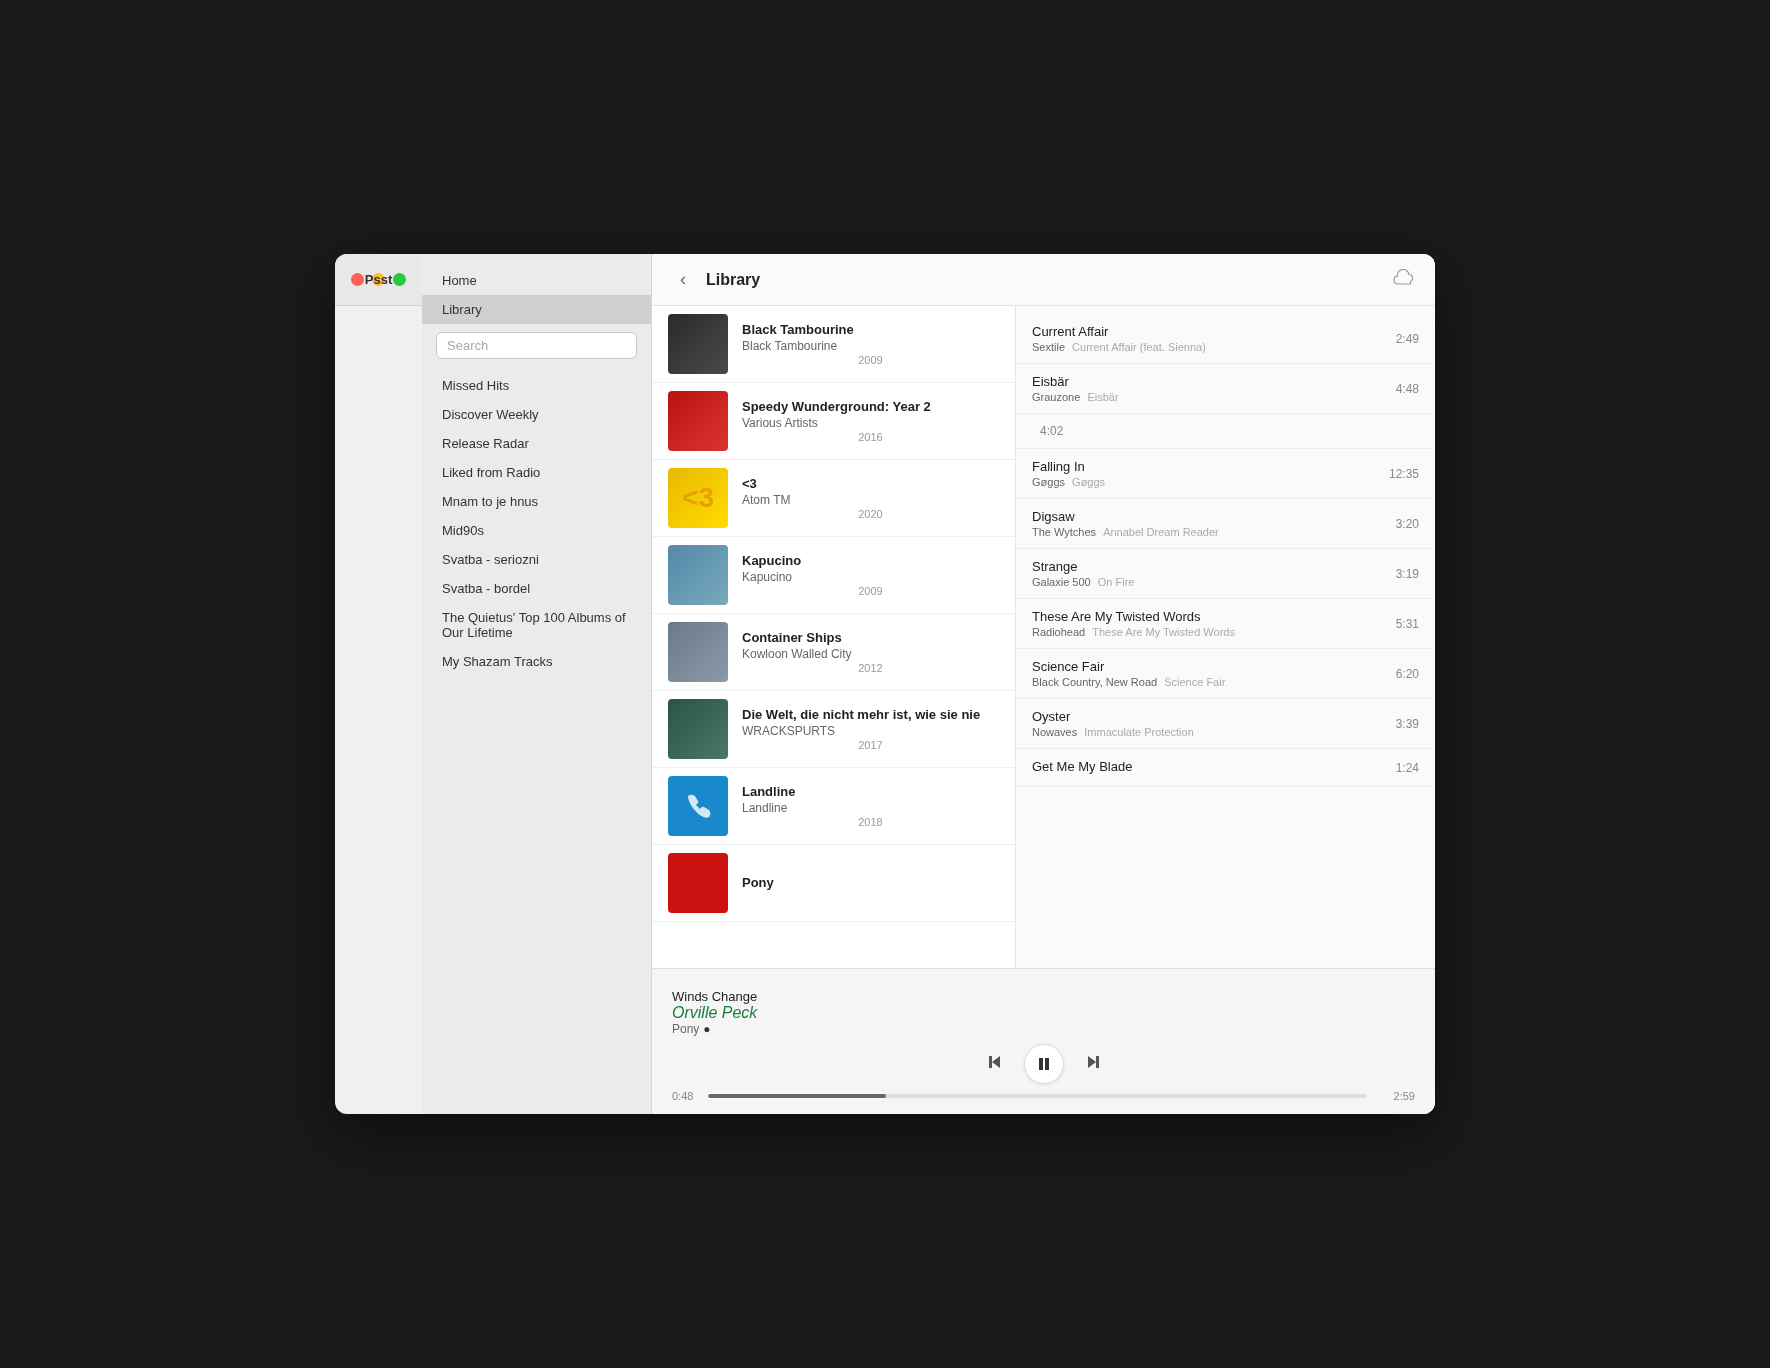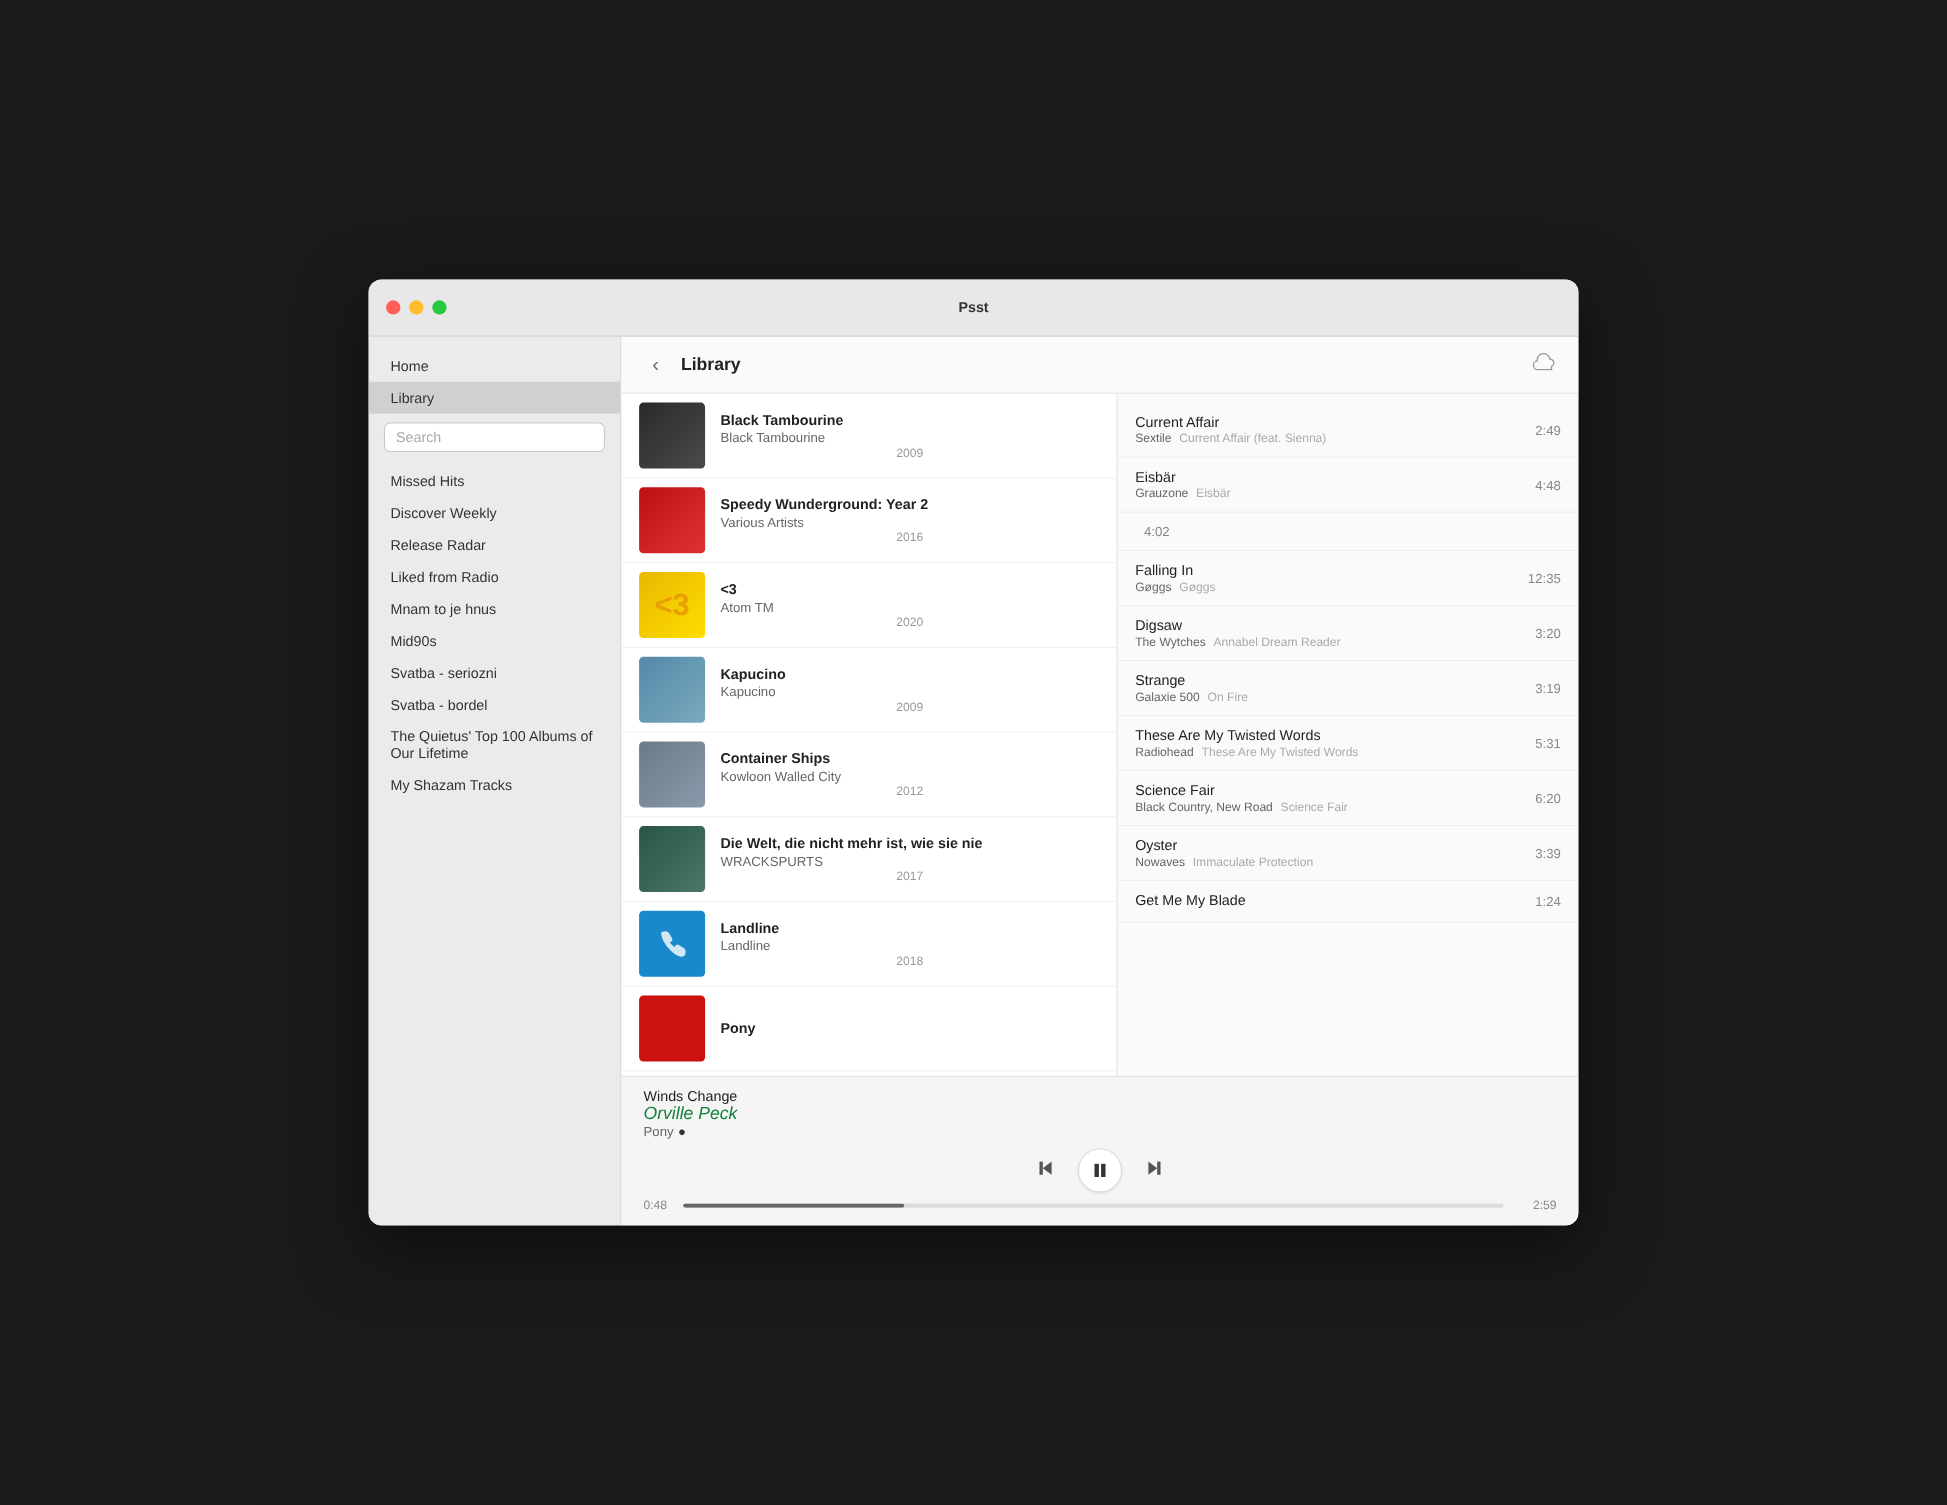--- a/index.html
+++ b/index.html
@@ -11,21 +11,20 @@
       min-height: 100vh;
       font-family: -apple-system, BlinkMacSystemFont, 'SF Pro Text', 'Helvetica Neue', sans-serif;
     }
     .window {
       width: 1100px;
       height: 860px;
       background: #f0f0f0;
       border-radius: 12px;
       overflow: hidden;
       display: flex;
-      flex-direction: column;
       box-shadow: 0 20px 60px rgba(0,0,0,0.5);
     }
     .titlebar {
       height: 52px;
       background: #e8e8e8;
       display: flex;
       align-items: center;
       padding: 0 16px;
       border-bottom: 1px solid #d0d0d0;
       position: relative;
@@ -176,21 +175,21 @@
     .track-info { flex: 1; }
     .track-name { font-size: 13px; font-weight: 500; color: #222; margin-bottom: 2px; }
     .track-meta { font-size: 11px; color: #888; }
     .track-meta .artist { color: #666; }
     .track-meta .album-t { color: #aaa; margin-left: 4px; }
     .track-duration { font-size: 12px; color: #888; margin-left: 8px; }
     
     .player-bar {
       border-top: 1px solid #e0e0e0;
       background: #f5f5f5;
-      padding: 10px 20px 12px;
+      padding: 20px 20px 12px;
     }
     .player-info {
       display: flex;
       align-items: flex-start;
       margin-bottom: 8px;
     }
     .player-track-name { font-size: 13px; font-weight: 500; color: #222; }
     .player-artist { font-size: 16px; color: #15803d; font-style: italic; }
     .player-album-row { font-size: 12px; color: #666; display: flex; align-items: center; gap: 4px; }
     .disc-icon { color: #333; }

